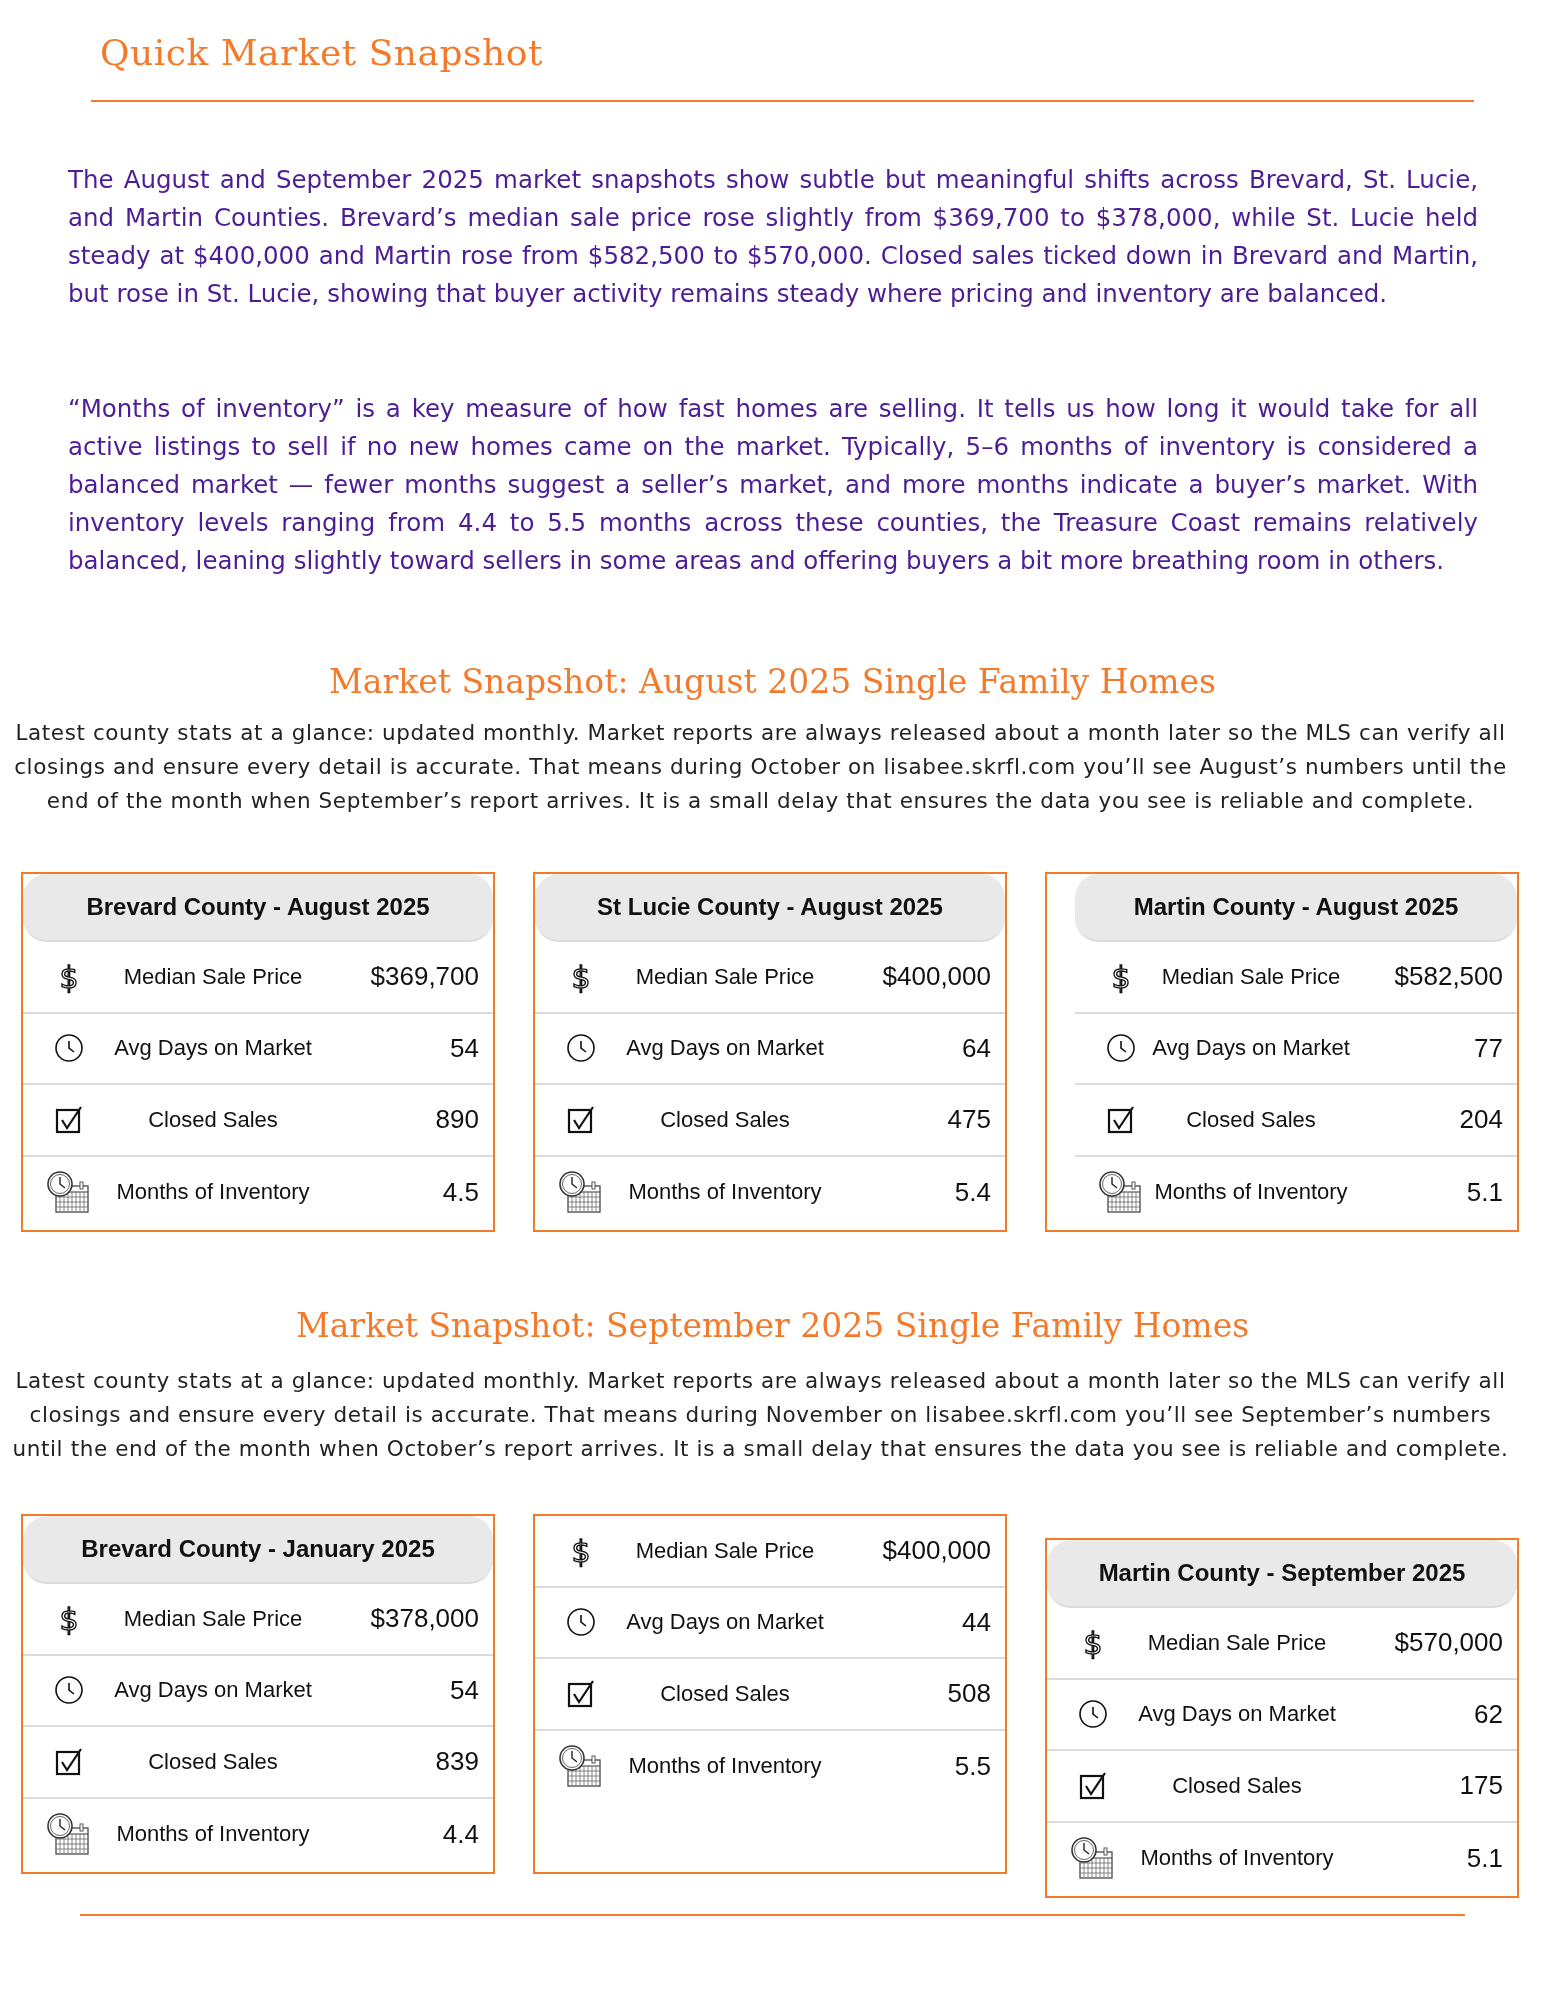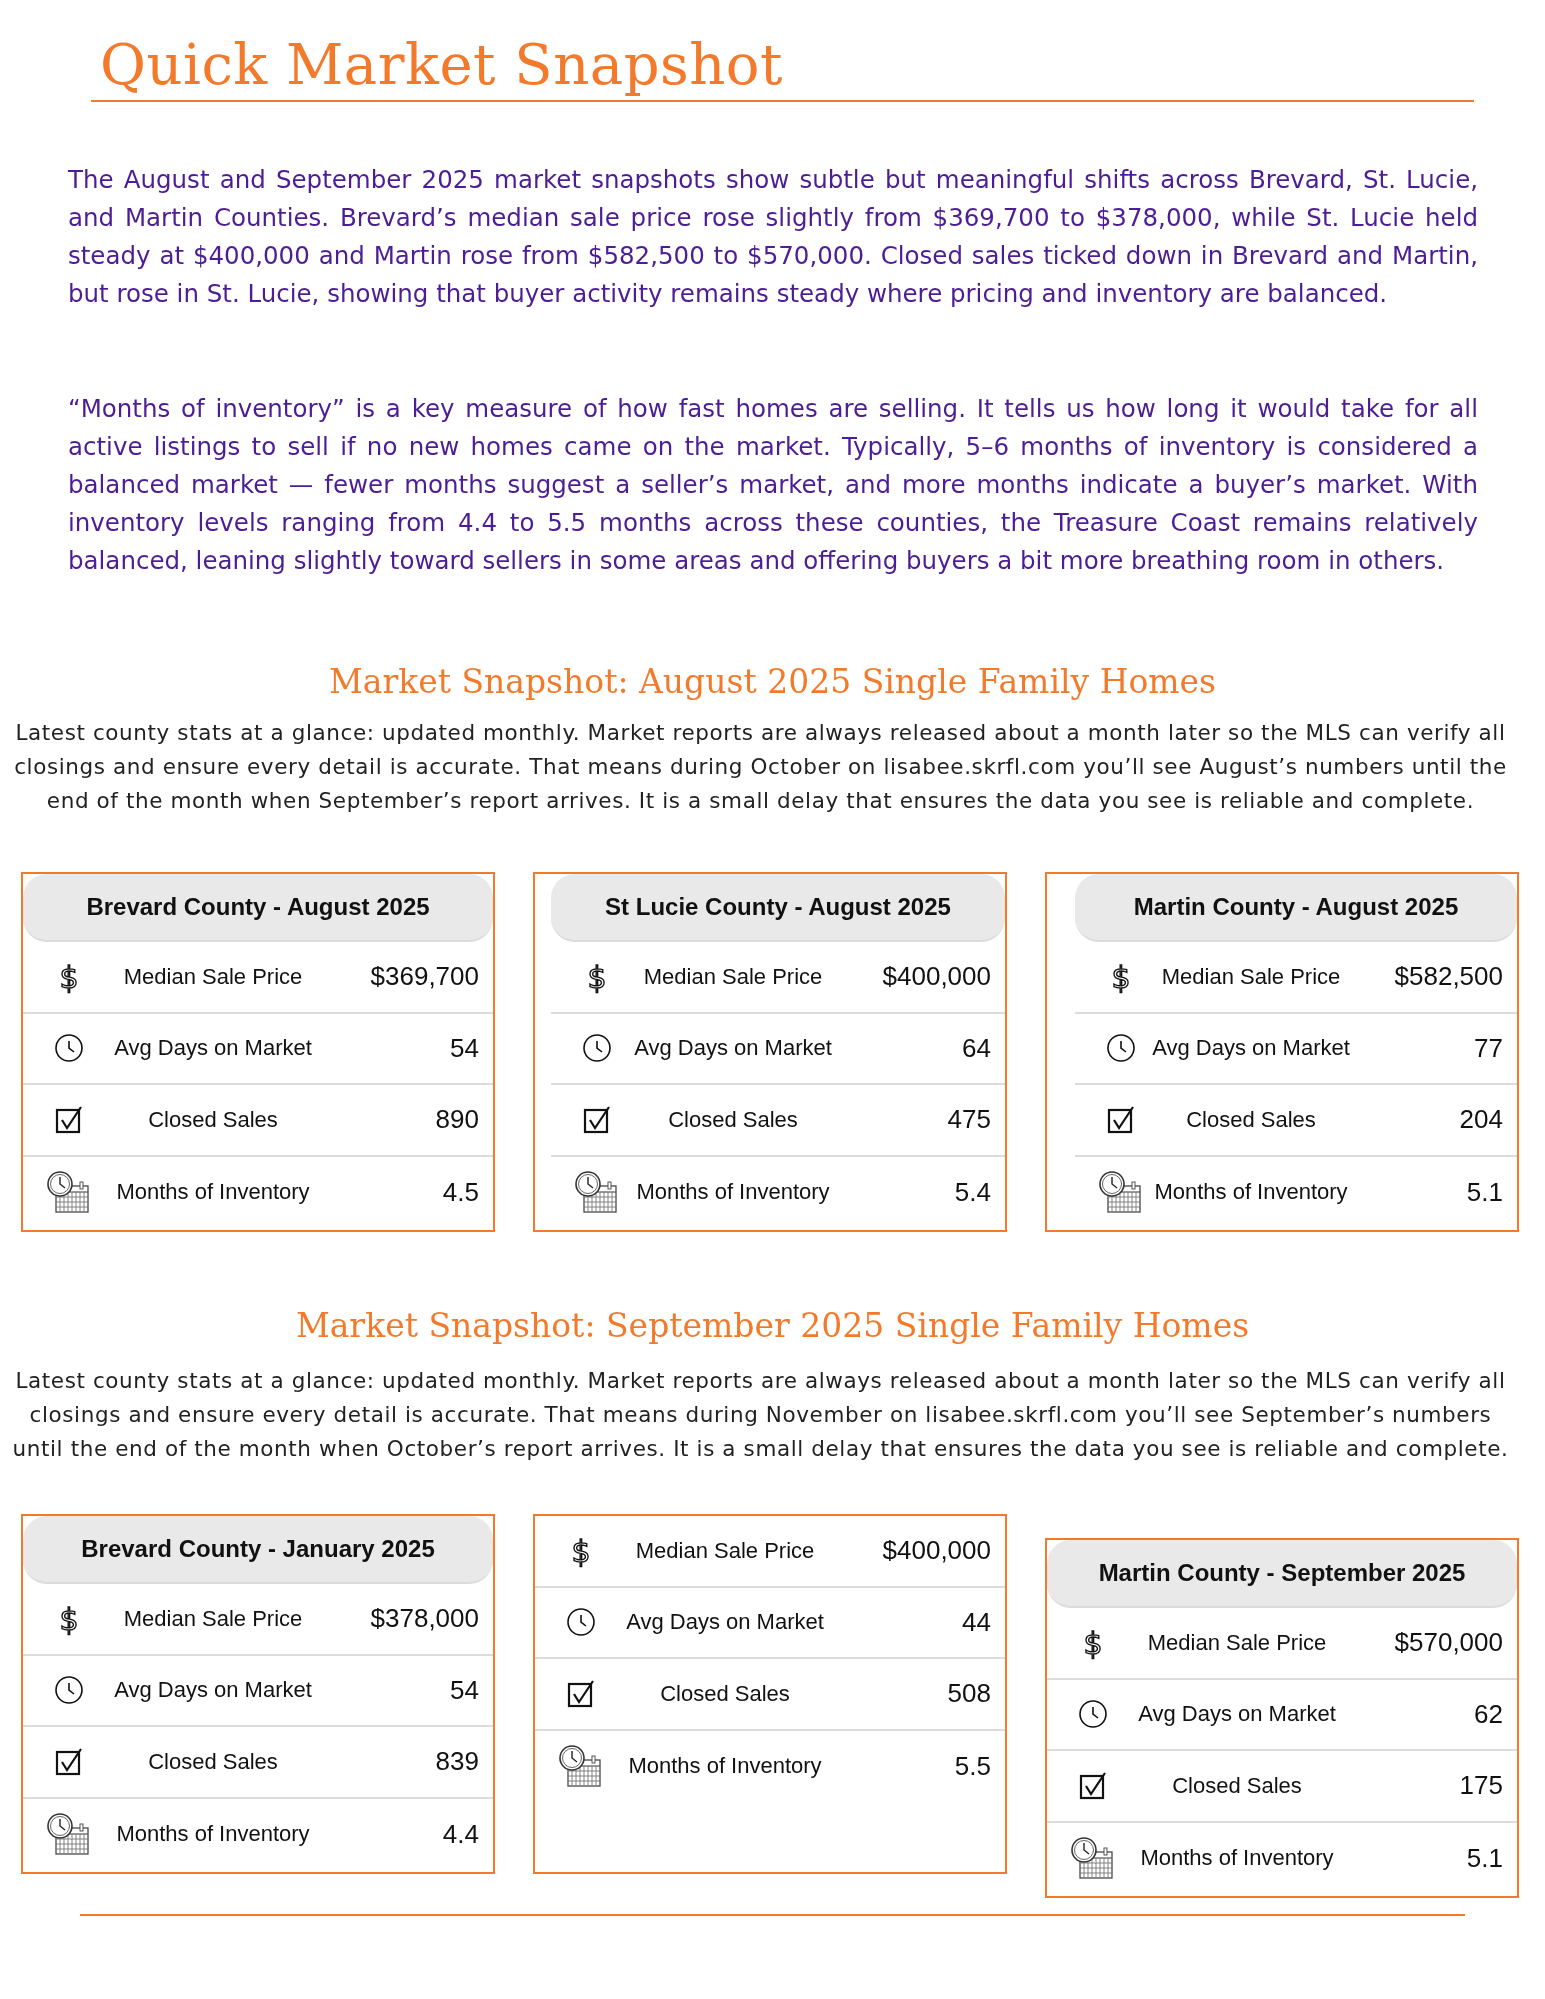--- a/index.html
+++ b/index.html
@@ -10,21 +10,21 @@
     position: relative;
     font-family: "DejaVu Sans", sans-serif;
     color: #1a1a1a;
     overflow: hidden;
   }
   .page-title {
     position: absolute;
     left: 100px;
     top: 32px;
     font-family: "DejaVu Serif", serif;
-    font-size: 56px;
+    font-size: 36px;
     color: #f47a2b;
     letter-spacing: 0.5px;
     font-weight: normal;
   }
   .title-rule {
     position: absolute;
     left: 91px;
     top: 100px;
     width: 1383px;
     height: 2px;
@@ -192,21 +192,21 @@
             <rect x="34" y="12" width="3" height="7" fill="#fff" stroke="#555" stroke-width="1"></rect>
             <circle cx="14" cy="14" r="12" fill="#fff" stroke="#333" stroke-width="1.6"></circle>
             <circle cx="14" cy="14" r="9.5" fill="none" stroke="#555" stroke-width="0.9"></circle>
             <path d="M14 7 V14 L19 18" fill="none" stroke="#222" stroke-width="1.4"></path>
           </svg>
         </span>
         <span class="label">Months of Inventory</span>
         <span class="value">4.5</span>
       </div>
     </div>
-    <div class="card" style="left: 533px; top: 872px; padding-left: 16px;">
+    <div class="card" style="left: 533px; top: 872px;">
       <div class="card-head">St Lucie County - August 2025</div>
       <div class="row">
         <span class="icon">
           <svg width="26" height="34" viewBox="0 0 26 34">
             <text x="13" y="28" text-anchor="middle" font-family="DejaVu Sans, sans-serif" font-size="30" fill="none" stroke="#111" stroke-width="1.4">$</text>
           </svg>
         </span>
         <span class="label">Median Sale Price</span>
         <span class="value">$400,000</span>
       </div>

